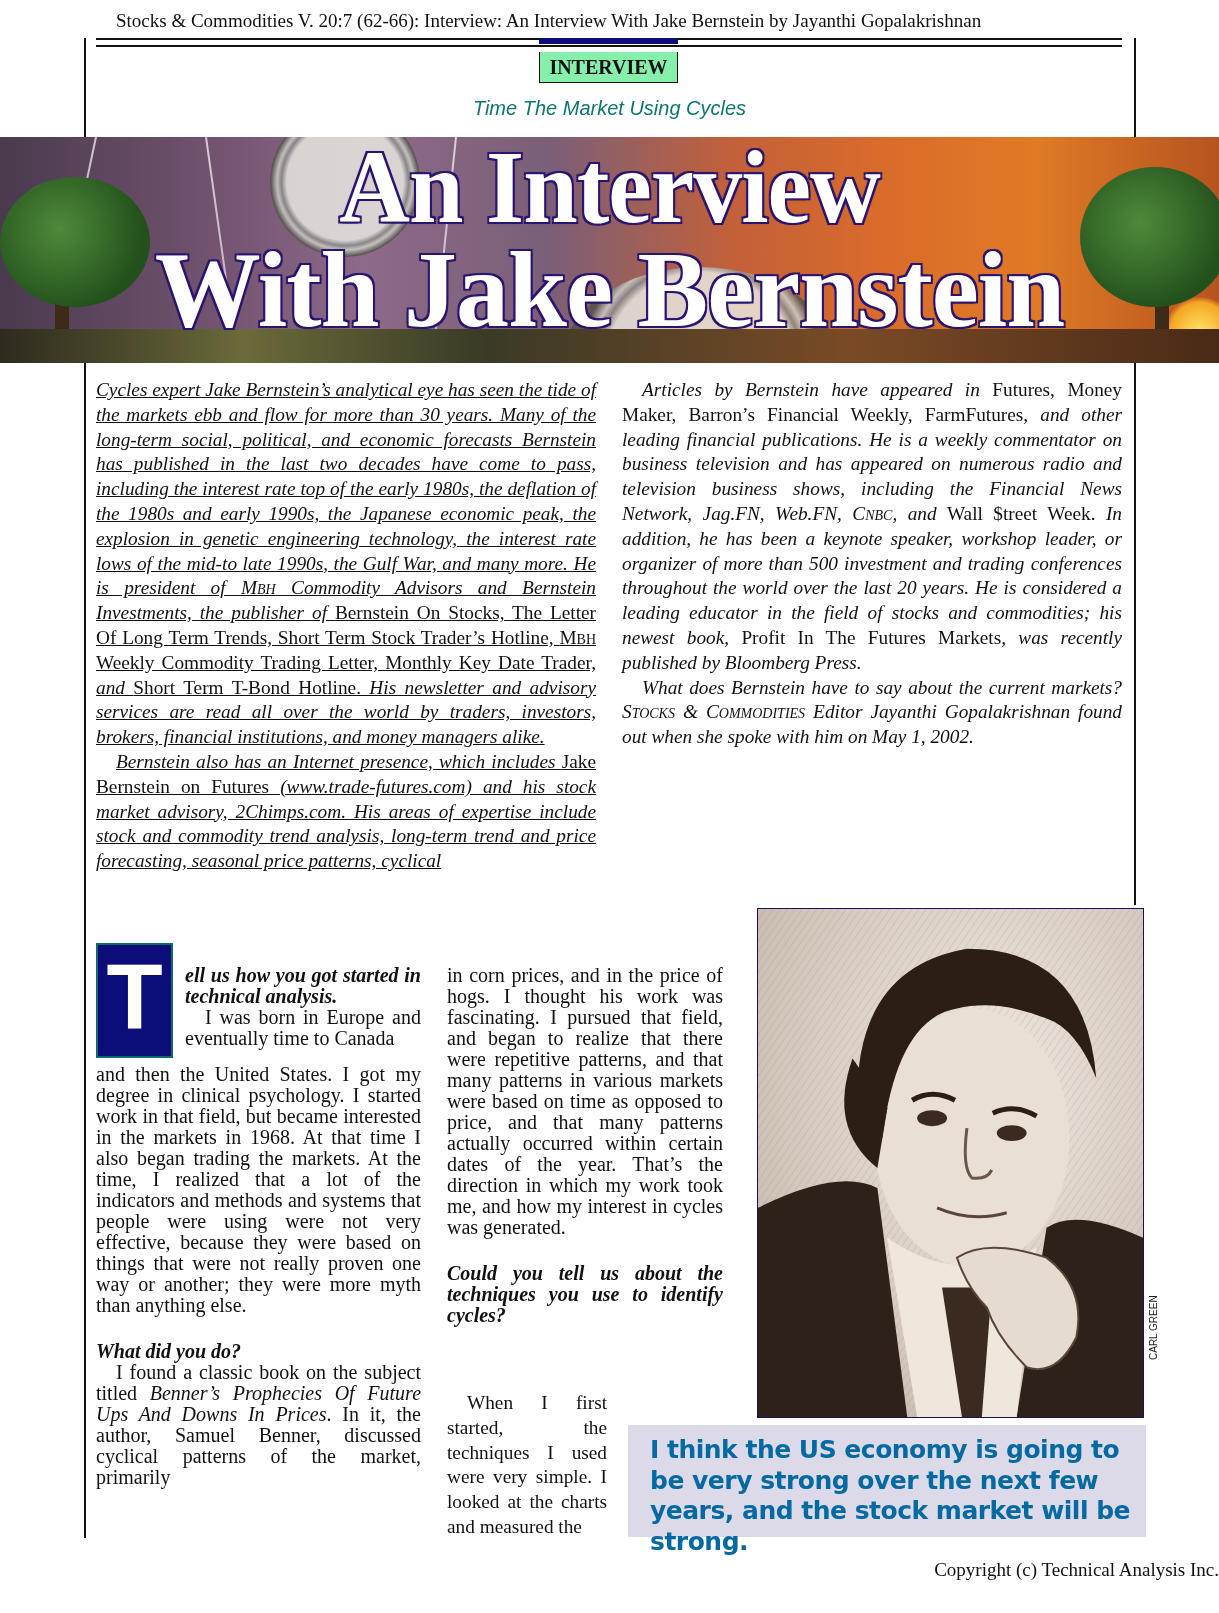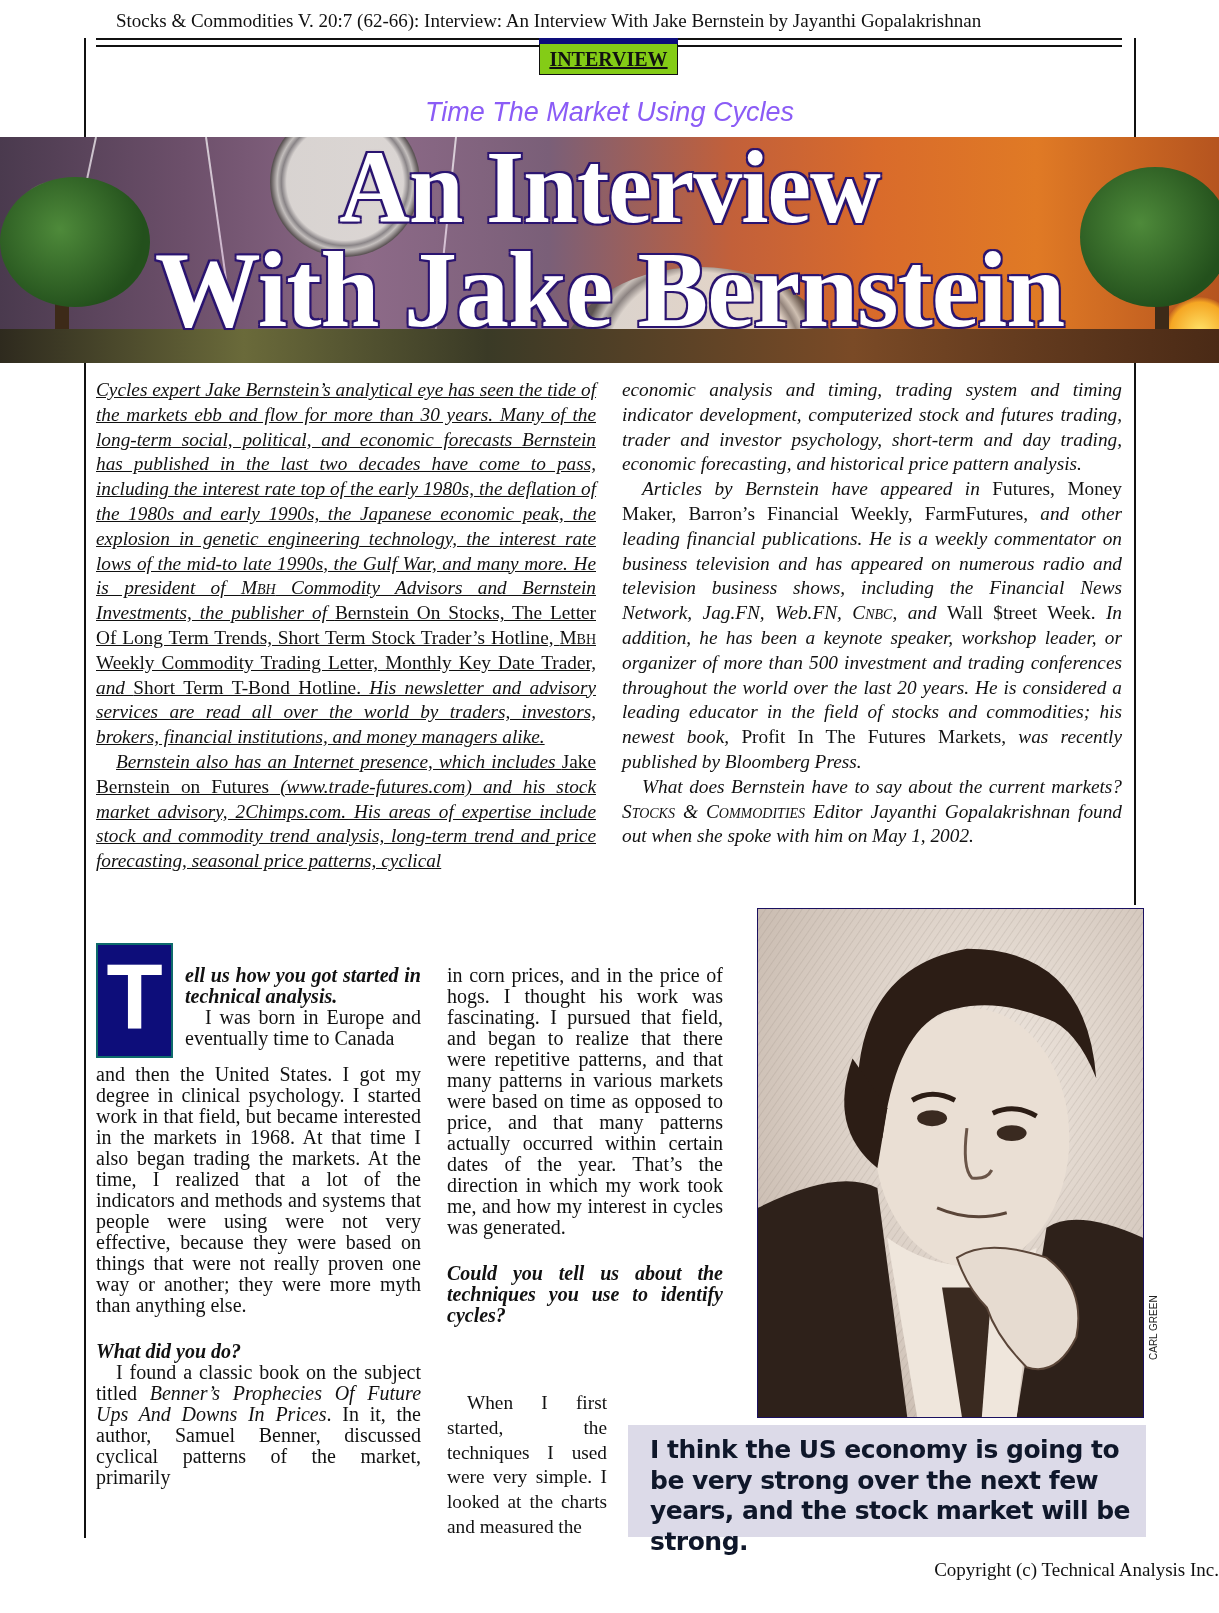--- a/index.html
+++ b/index.html
@@ -8,26 +8,26 @@
   .abs { position:absolute; }
 
   .running-head { left:0; top:10px; width:1219px; text-align:left; padding-left:84px;
                   box-sizing:border-box; font-size:19px; color:#111; white-space:nowrap;margin-left:32px; }
 
   .frame-left { left:84px; top:38px; width:1.5px; height:1500px; background:#111; }
   .frame-right { left:1134px; top:38px; width:1.5px; height:867px; background:#111; }
   .rule1 { left:96px; top:38px; width:1026px; height:1.5px; background:#111; }
   .rule2 { left:96px; top:45px; width:1026px; height:1.5px; background:#111; }
   .tag-bar { left:539px; top:38px; width:139px; height:6px; background:#0d0d7a; }
-  .tag-box { left:539px; top:44px; width:137px; height:30px; border:1.5px solid #111;
-             border-top:none; background:#84cc16; text-align:center; font-weight:bold;
-             font-size:20px; line-height:30px;text-decoration:underline; }
+  .tag-box { left:539px; top:52px; width:137px; height:30px; border:1.5px solid #111;
+             border-top:none; background:#86efac; text-align:center; font-weight:bold;
+             font-size:20px; line-height:30px; }
 
   .subtitle { left:0; top:97px; width:1219px; text-align:center; font-family:"Liberation Sans",sans-serif;
-              font-style:italic; font-size:27px; color:#8b5cf6; }
+              font-style:italic; font-size:20px; color:#0f766e; }
 
   .banner { left:0; top:137px; width:1219px; height:226px; overflow:hidden;
             background:linear-gradient(90deg,#4a3a4e 0%,#6c4f6a 15%,#8d6a88 30%,#7a5f78 45%,#c2603a 60%,#d96b2b 72%,#e07a25 85%,#b5541f 100%); }
   .banner .ground { position:absolute; left:0; bottom:0; width:100%; height:34px;
                     background:linear-gradient(90deg,#2e2a1e,#6a6a3a 20%,#3a3a26 40%,#7a4a26 70%,#4a2a16 100%); }
   .banner .tree { position:absolute; border-radius:50%; background:radial-gradient(circle at 40% 40%,#4e8a3a,#23501c 70%); }
   .banner .trunk { position:absolute; background:#3d2a18; }
   .banner .clock { position:absolute; border-radius:50%; background:radial-gradient(circle,#e8e8e0 55%,#8a8a88 60%,#cfcfc8 64%,#55524e 70%); opacity:.85; }
   .banner .sun { position:absolute; border-radius:50%; background:radial-gradient(circle,#ffe46a,#f5a623 60%,rgba(245,120,35,0) 72%); }
   .banner .bolt { position:absolute; width:2px; background:linear-gradient(#fff,#f0d0f0); opacity:.7; transform-origin:top; }
@@ -57,21 +57,21 @@
   .col1-first { left:185px; top:965px; width:236px; }
 
   .portrait { left:757px; top:908px; width:387px; height:510px; border:1.5px solid #1a1060; box-sizing:border-box; overflow:hidden;
               background:radial-gradient(ellipse at 60% 35%, #efe7df 0%, #d8ccc2 55%, #bfb0a4 100%); }
   .portrait svg { width:100%; height:100%; display:block; }
   .credit { left:1148px; top:1360px; font-family:"Liberation Sans",sans-serif; font-size:10px; color:#222;
             transform:rotate(-90deg); transform-origin:left top; white-space:nowrap; }
 
   .pullquote { left:628px; top:1425px; width:518px; height:112px; background:#dcdae8; box-sizing:border-box;
                padding:10px 14px 0 22px; font-family:"DejaVu Sans","Liberation Sans",sans-serif; font-weight:bold;
-               font-size:25px; line-height:30.5px; color:#0f172a; letter-spacing:-0.5px; }
+               font-size:25px; line-height:30.5px; color:#0369a1; letter-spacing:-0.5px; }
 
   .footer { left:0; top:1559px; width:1219px; text-align:right; font-size:19px; color:#111; }
 </style>
 </head>
 <body>
 
 <div class="abs running-head">Stocks &amp; Commodities V. 20:7 (62-66): Interview: An Interview With Jake Bernstein by Jayanthi Gopalakrishnan</div>
 
 <div class="abs frame-left"></div>
 <div class="abs frame-right"></div>
@@ -98,21 +98,20 @@
   <div class="banner-title bt1">An Interview</div>
   <div class="banner-title bt2">With Jake Bernstein</div>
 </div>
 
 <div class="abs intro intro-left">
   <p><span>Cycles expert Jake Bernstein’s analytical eye has seen the tide of the markets ebb and flow for more than 30 years. Many of the long-term social, political, and economic forecasts Bernstein has published in the last two decades have come to pass, including the interest rate top of the early 1980s, the deflation of the 1980s and early 1990s, the Japanese economic peak, the explosion in genetic engineering technology, the interest rate lows of the mid-to late 1990s, the Gulf War, and many more. He is president of </span><span class="sc">Mbh</span><span> Commodity Advisors and Bernstein Investments, the publisher of </span><span class="r">Bernstein On Stocks, The Letter Of Long Term Trends, Short Term Stock Trader’s Hotline, </span><span class="r sc">Mbh</span><span class="r"> Weekly Commodity Trading Letter, Monthly Key Date Trader,</span><span> and </span><span class="r">Short Term T-Bond Hotline.</span><span> His newsletter and advisory services are read all over the world by traders, investors, brokers, financial institutions, and money managers alike.</span></p>
   <p class="ind"><span>Bernstein also has an Internet presence, which includes </span><span class="r">Jake Bernstein on Futures</span><span> (www.trade-futures.com) and his stock market advisory, 2Chimps.com. His areas of expertise include stock and commodity trend analysis, long-term trend and price forecasting, seasonal price patterns, cyclical</span></p>
 </div>
 
 <div class="abs intro intro-right">
-  <p>economic analysis and timing, trading system and timing indicator development, computerized stock and futures trading, trader and investor psychology, short-term and day trading, economic forecasting, and historical price pattern analysis.</p>
   <p class="ind"><span>Articles by Bernstein have appeared in </span><span class="r">Futures, Money Maker, Barron’s Financial Weekly, FarmFutures,</span><span> and other leading financial publications. He is a weekly commentator on business television and has appeared on numerous radio and television business shows, including the Financial News Network, Jag.FN, Web.FN, </span><span class="sc">Cnbc</span><span>, and </span><span class="r">Wall $treet Week.</span><span> In addition, he has been a keynote speaker, workshop leader, or organizer of more than 500 investment and trading conferences throughout the world over the last 20 years. He is considered a leading educator in the field of stocks and commodities; his newest book, </span><span class="r">Profit In The Futures Markets,</span><span> was recently published by Bloomberg Press.</span></p>
   <p class="ind"><span>What does Bernstein have to say about the current markets? </span><span class="sc">Stocks &amp; Commodities</span><span> Editor Jayanthi Gopalakrishnan found out when she spoke with him on May 1, 2002.</span></p>
 </div>
 
 <div class="abs dropcap">T</div>
 
 <div class="abs body col1-first">
   <p class="q">ell us how you got started in technical analysis.</p>
   <p class="ind">I was born in Europe and eventually time to Canada</p>
 </div>

